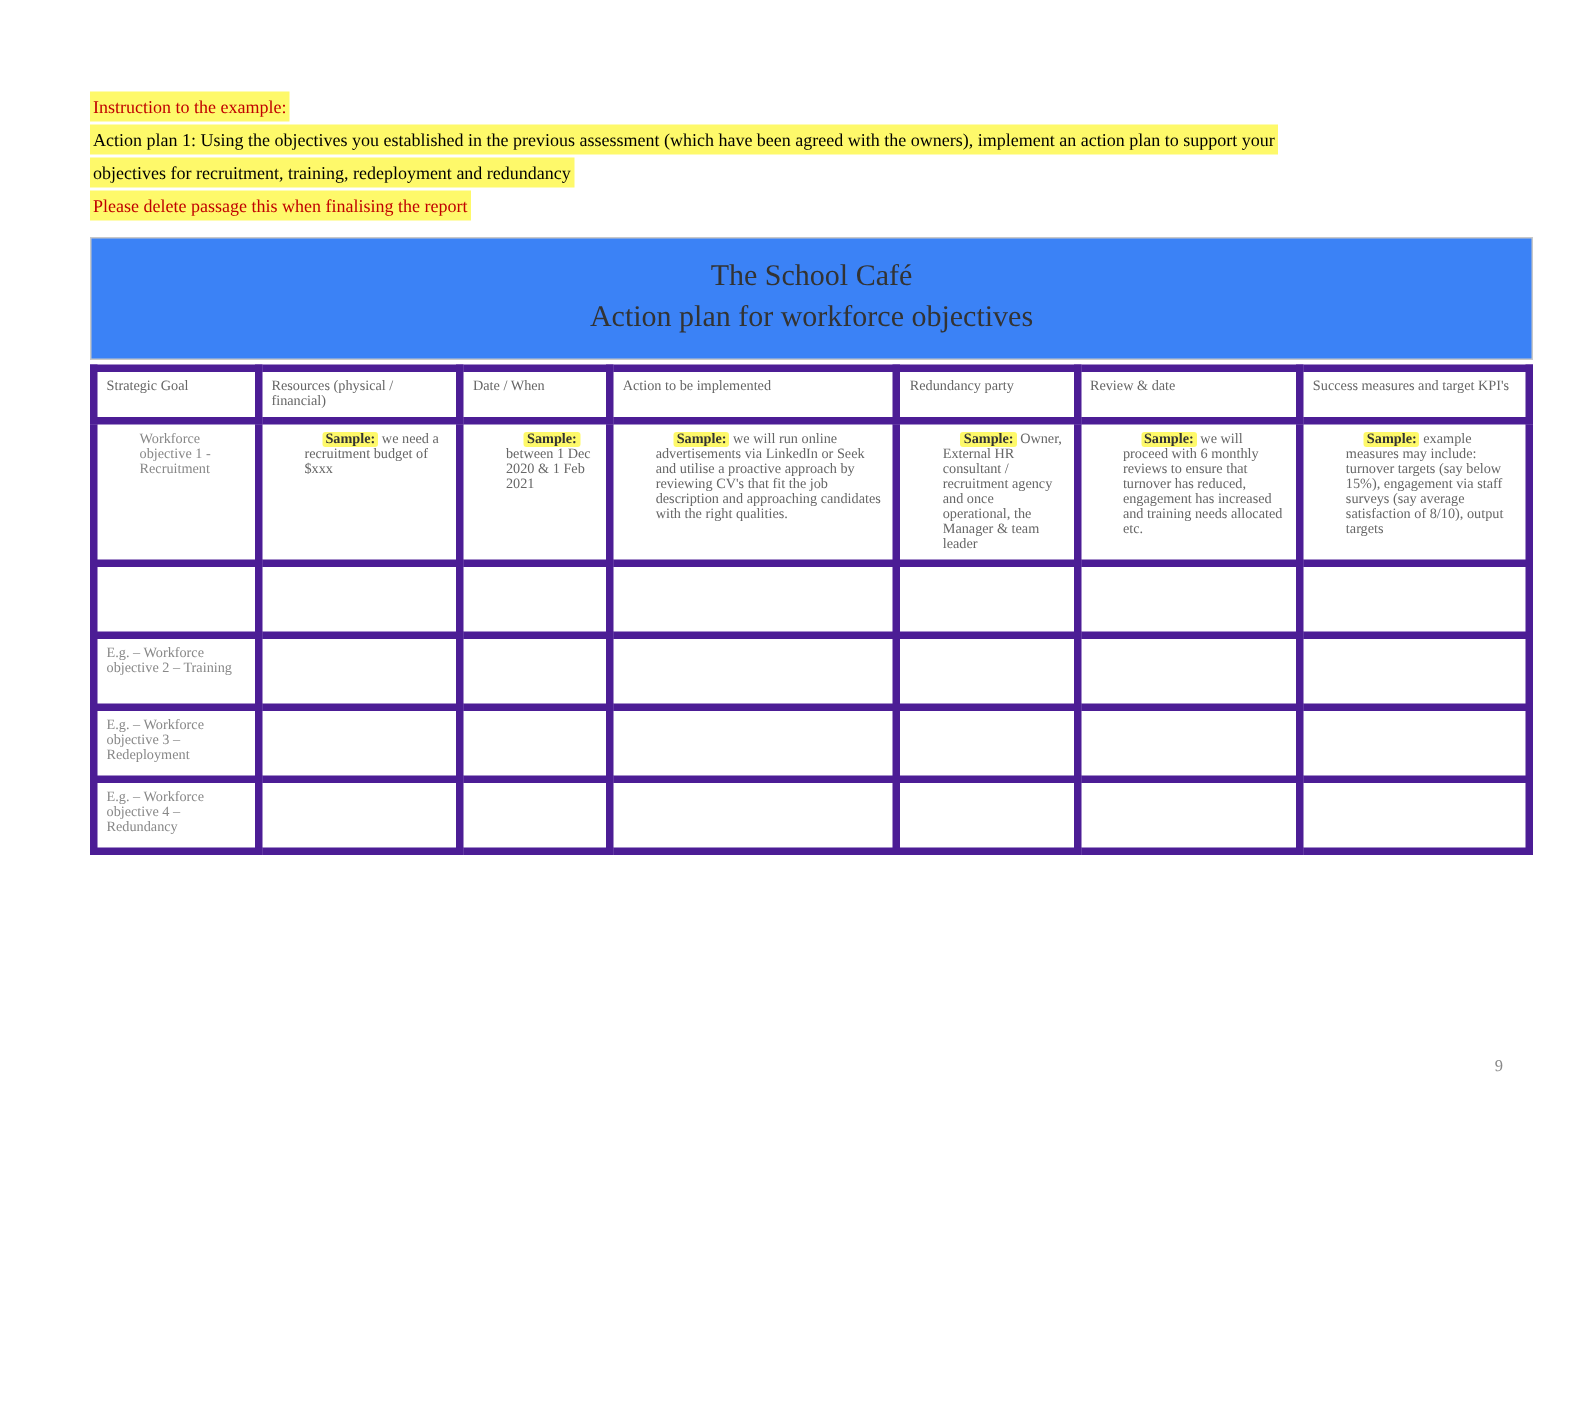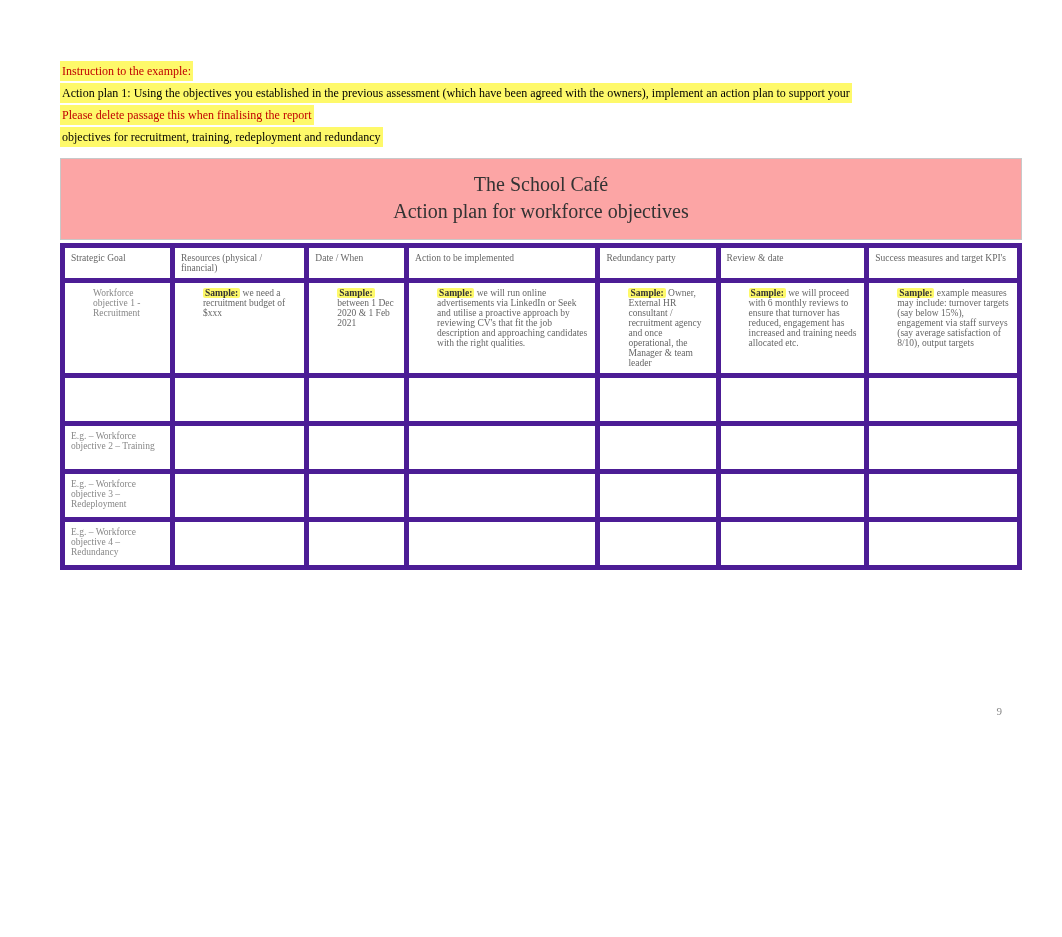--- a/index.html
+++ b/index.html
@@ -32,21 +32,21 @@
   .hl {
     background: #fef96a;
     display: inline-block;
     padding: 1px 2px;
     margin: 1px 0;
   }
   .red { color: #c00000; }
   .black { color: #000; }
   .title-box {
     margin-top: 10px;
-    background: #fca5a5;
+    background: #3b82f6;
     border: 1px solid #c8c8c8;
     padding: 14px 8px 16px 8px;
     text-align: center;
     font-size: 20px;
     color: #333;
   }
   .title-line1 { margin-bottom: 4px; }
   .table-wrap {
     margin-top: 3px;
   }
@@ -67,20 +67,21 @@
   td.rowhead {
     color: #888;
     font-size: 9.5px;
   }
   .cell-hl {
     background: #fef96a;
     color: #333;
     padding: 0 2px;
     border-radius: 2px;
     font-weight: bold;
+    margin-left: 12px;
   }
   col.c0 { width: 108px; }
   col.c1 { width: 132px; }
   col.c2 { width: 98px; }
   col.c3 { width: 188px; }
   col.c4 { width: 118px; }
   col.c5 { width: 146px; }
   col.c6 { width: 150px; }
   .empty-row td { height: 48px; font-family: Liberation Serif, serif; }
   .example-row td { height: auto; padding-left: 28px; }
@@ -94,22 +95,22 @@
 </style>
 </head>
 <body>
 
 <div class="page">
 
 
   <div class="instr">
     <div><span class="hl red">Instruction to the example:</span></div>
     <div><span class="hl black">Action plan 1: Using the objectives you established in the previous assessment (which have been agreed with the owners), implement an action plan to support your</span></div>
+    <div><span class="hl black">objectives for recruitment, training, redeployment and redundancy</span></div>
     <div><span class="hl red">Please delete passage this when finalising the report</span></div>
-    <div><span class="hl black">objectives for recruitment, training, redeployment and redundancy</span></div>
   </div>
 
   <div class="title-box">
     <div class="title-line1">The School Café</div>
     <div class="title-line2">Action plan for workforce objectives</div>
   </div>
 
   <div class="table-wrap">
     <table>
       <colgroup>

